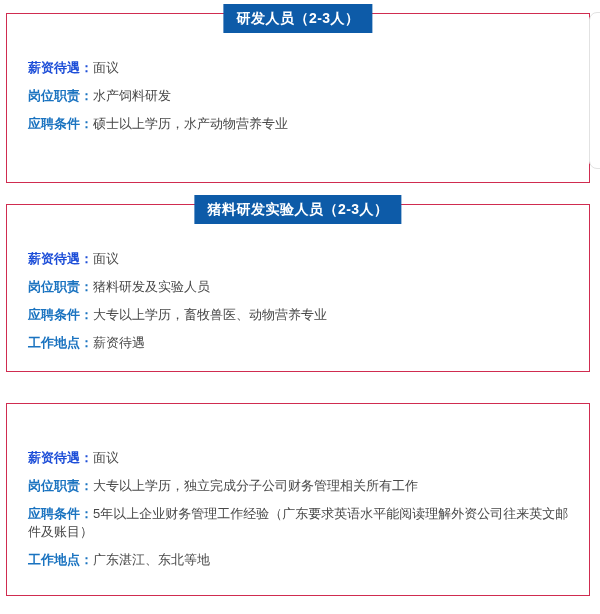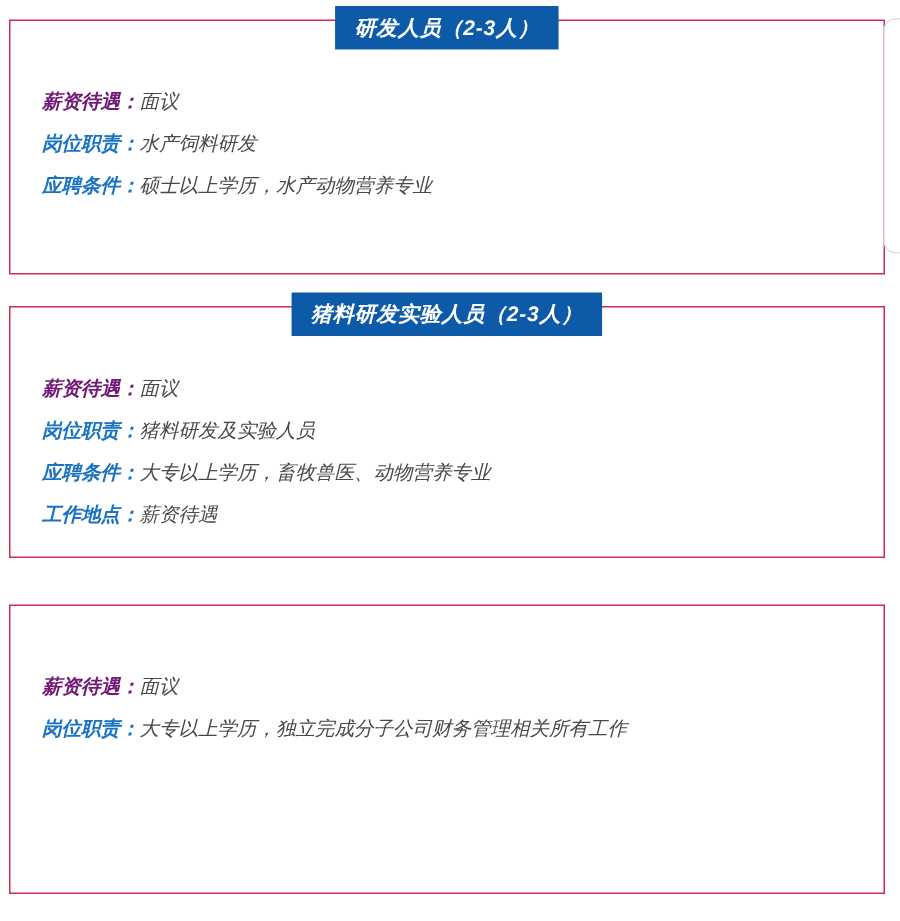--- a/index.html
+++ b/index.html
@@ -4,21 +4,21 @@
 <style>
   html, body {
     margin: 0;
     padding: 0;
     width: 600px;
     height: 614px;
     overflow: hidden;
     background: #ffffff;
     font-family: "Liberation Sans", "DejaVu Sans", sans-serif;
   }
-  .page { position: relative; width: 600px; height: 506px; font-style: italic; }
+  .page { position: relative; width: 600px; height: 506px; }
 
   .job-card {
     position: absolute;
     left: 6px;
     width: 584px;
     box-sizing: border-box;
     border: 1px solid #d02c50;
     background: #ffffff;
   }
   .job-card.c1 { top: 13px;  height: 170px; }
@@ -45,21 +45,21 @@
   .row {
     margin: 0 0 10px 0;
     font-size: 13px;
     line-height: 18px;
     color: #484848;
   }
   .row .label {
     font-weight: bold;
     color: #1a73c0;
   }
-  .row .label.navy { color: #701a75; }
+  .row .label.navy { color: #1d4ed8; }
   .row .value { color: #484848; }
 
   .side-widget {
     position: absolute;
     left: 589px;
     top: 12px;
     width: 34px;
     height: 155px;
     background: #ffffff;
     border: 1px solid #e2e2e2;
@@ -88,18 +88,20 @@
       <p class="row"><span class="label">岗位职责：</span><span class="value">猪料研发及实验人员</span></p>
       <p class="row"><span class="label">应聘条件：</span><span class="value">大专以上学历，畜牧兽医、动物营养专业</span></p>
       <p class="row"><span class="label">工作地点：</span><span class="value">薪资待遇</span></p>
     </div>
   </section>
 
   <section class="job-card c3">
     <div class="job-body">
       <p class="row"><span class="label navy">薪资待遇：</span><span class="value">面议</span></p>
       <p class="row"><span class="label">岗位职责：</span><span class="value">大专以上学历，独立完成分子公司财务管理相关所有工作</span></p>
+      <p class="row"><span class="label">应聘条件：</span><span class="value">5年以上企业财务管理工作经验（广东要求英语水平能阅读理解外资公司往来英文邮件及账目）</span></p>
+      <p class="row"><span class="label">工作地点：</span><span class="value">广东湛江、东北等地</span></p>
     </div>
   </section>
 
   <div class="side-widget"></div>
 
 </div>
 
 </body></html>

